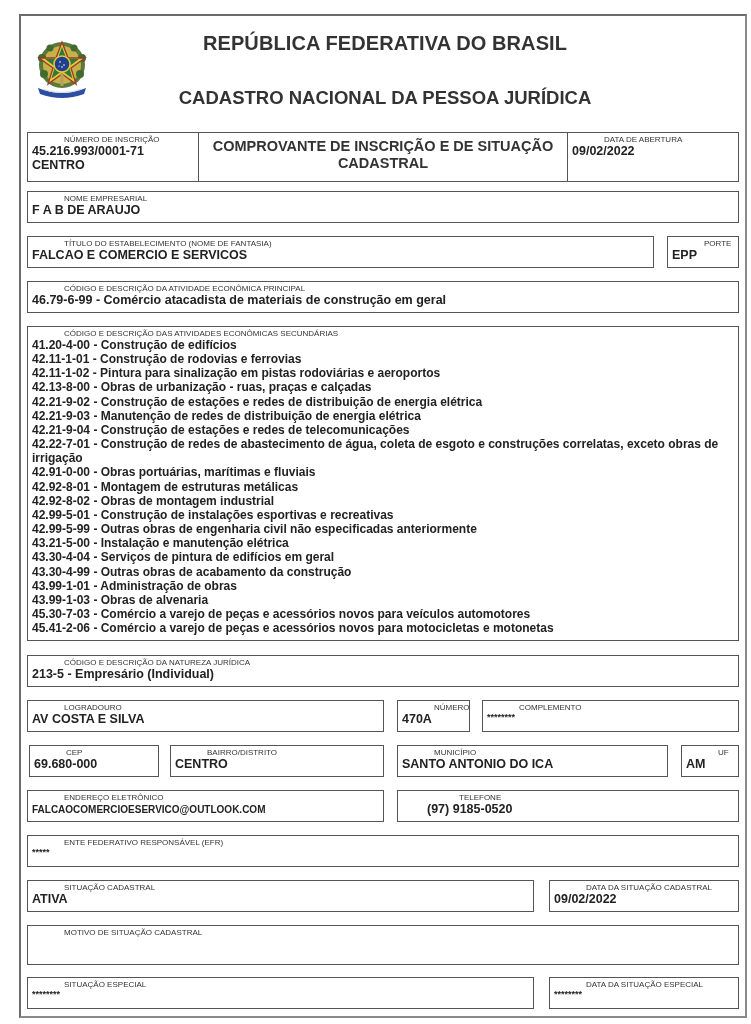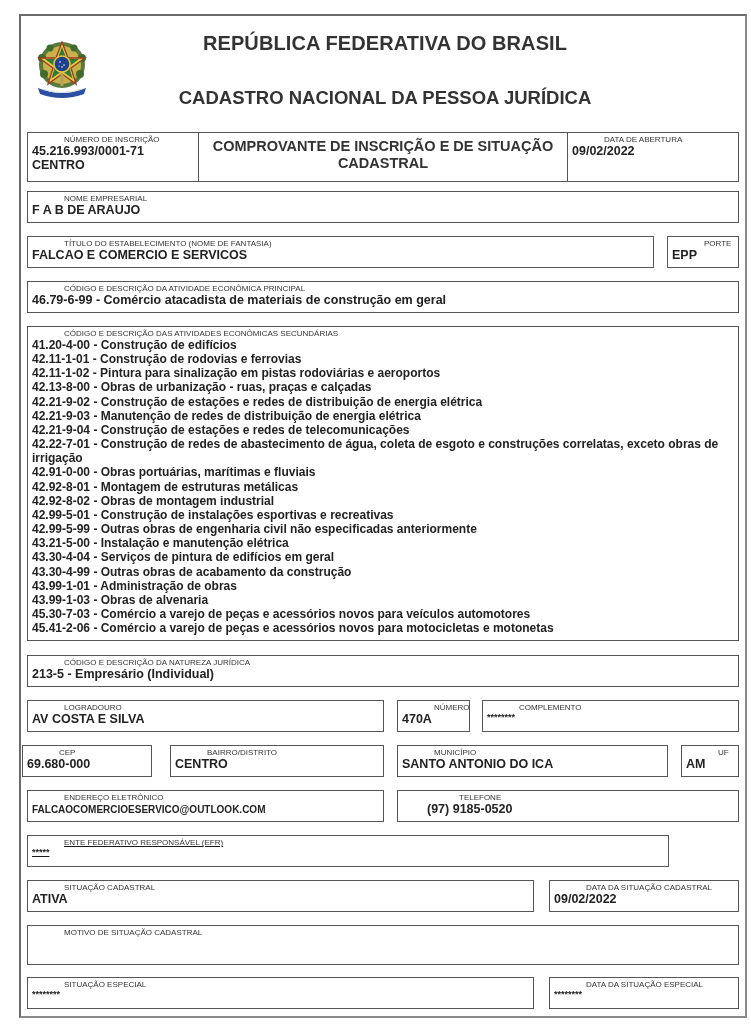--- a/index.html
+++ b/index.html
@@ -143,21 +143,21 @@
 </div>
 <div class="box" style="left:397px; top:700px; width:73px; height:32px;">
   <span class="lbl">NÚMERO</span>
   <span class="val">470A</span>
 </div>
 <div class="box" style="left:482px; top:700px; width:257px; height:32px;">
   <span class="lbl">COMPLEMENTO</span>
   <span class="val-sm">********</span>
 </div>
 
-<div class="box" style="left:22px; top:745px; width:130px; height:32px;">
+<div class="box" style="left:29px; top:745px; width:130px; height:32px;">
   <span class="lbl">CEP</span>
   <span class="val">69.680-000</span>
 </div>
 <div class="box" style="left:170px; top:745px; width:214px; height:32px;">
   <span class="lbl">BAIRRO/DISTRITO</span>
   <span class="val">CENTRO</span>
 </div>
 <div class="box" style="left:397px; top:745px; width:271px; height:32px;">
   <span class="lbl">MUNICÍPIO</span>
   <span class="val">SANTO ANTONIO DO ICA</span>
@@ -169,21 +169,21 @@
 
 <div class="box" style="left:27px; top:790px; width:357px; height:32px;">
   <span class="lbl">ENDEREÇO ELETRÔNICO</span>
   <span class="val-lg">FALCAOCOMERCIOESERVICO@OUTLOOK.COM</span>
 </div>
 <div class="box" style="left:397px; top:790px; width:342px; height:32px;padding-left:29px;">
   <span class="lbl">TELEFONE</span>
   <span class="val">(97) 9185-0520</span>
 </div>
 
-<div class="box" style="left:27px; top:835px; width:642px; height:32px;text-decoration:underline;">
+<div class="box" style="left:27px; top:835px; width:712px; height:32px;">
   <span class="lbl">ENTE FEDERATIVO RESPONSÁVEL (EFR)</span>
   <span class="val-sm">*****</span>
 </div>
 
 <div class="box" style="left:27px; top:880px; width:507px; height:32px;">
   <span class="lbl">SITUAÇÃO CADASTRAL</span>
   <span class="val">ATIVA</span>
 </div>
 <div class="box" style="left:549px; top:880px; width:190px; height:32px;">
   <span class="lbl">DATA DA SITUAÇÃO CADASTRAL</span>

